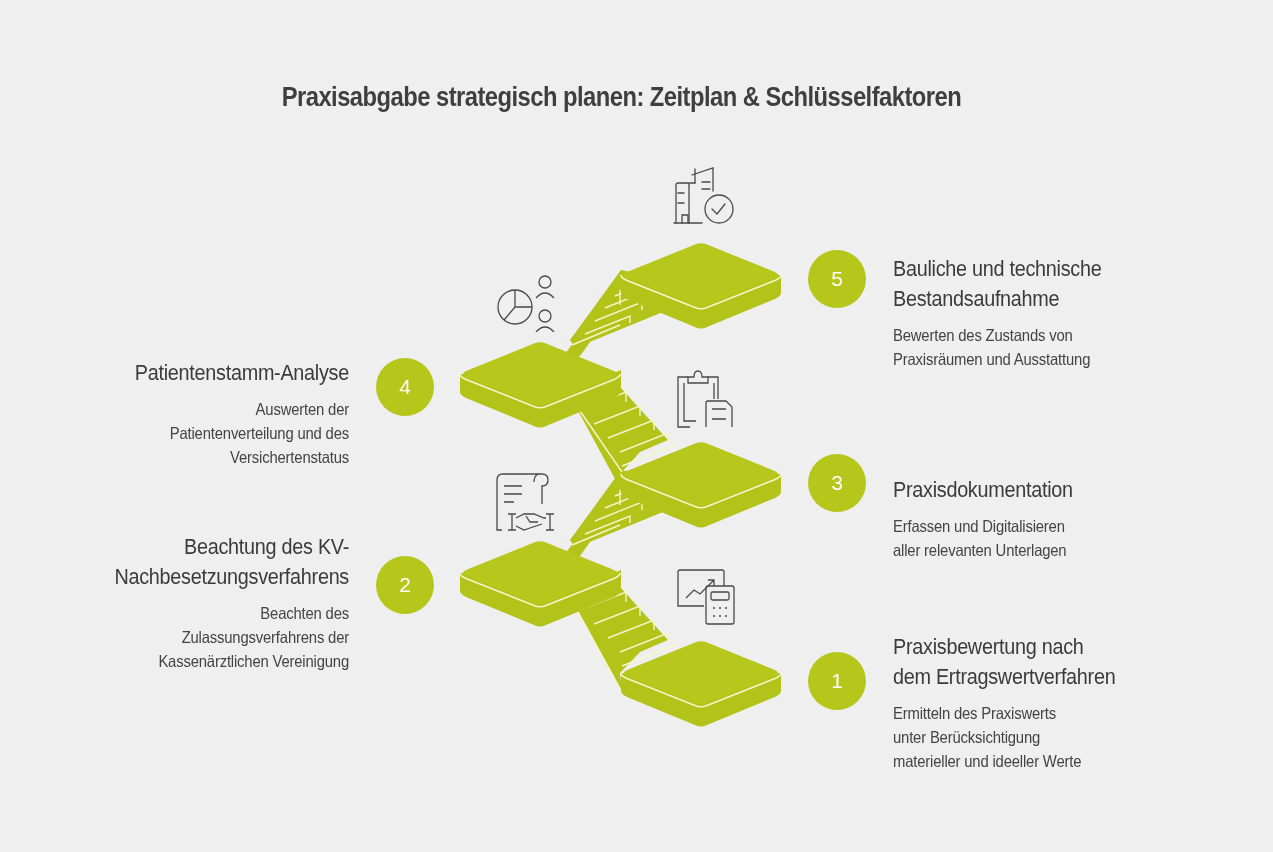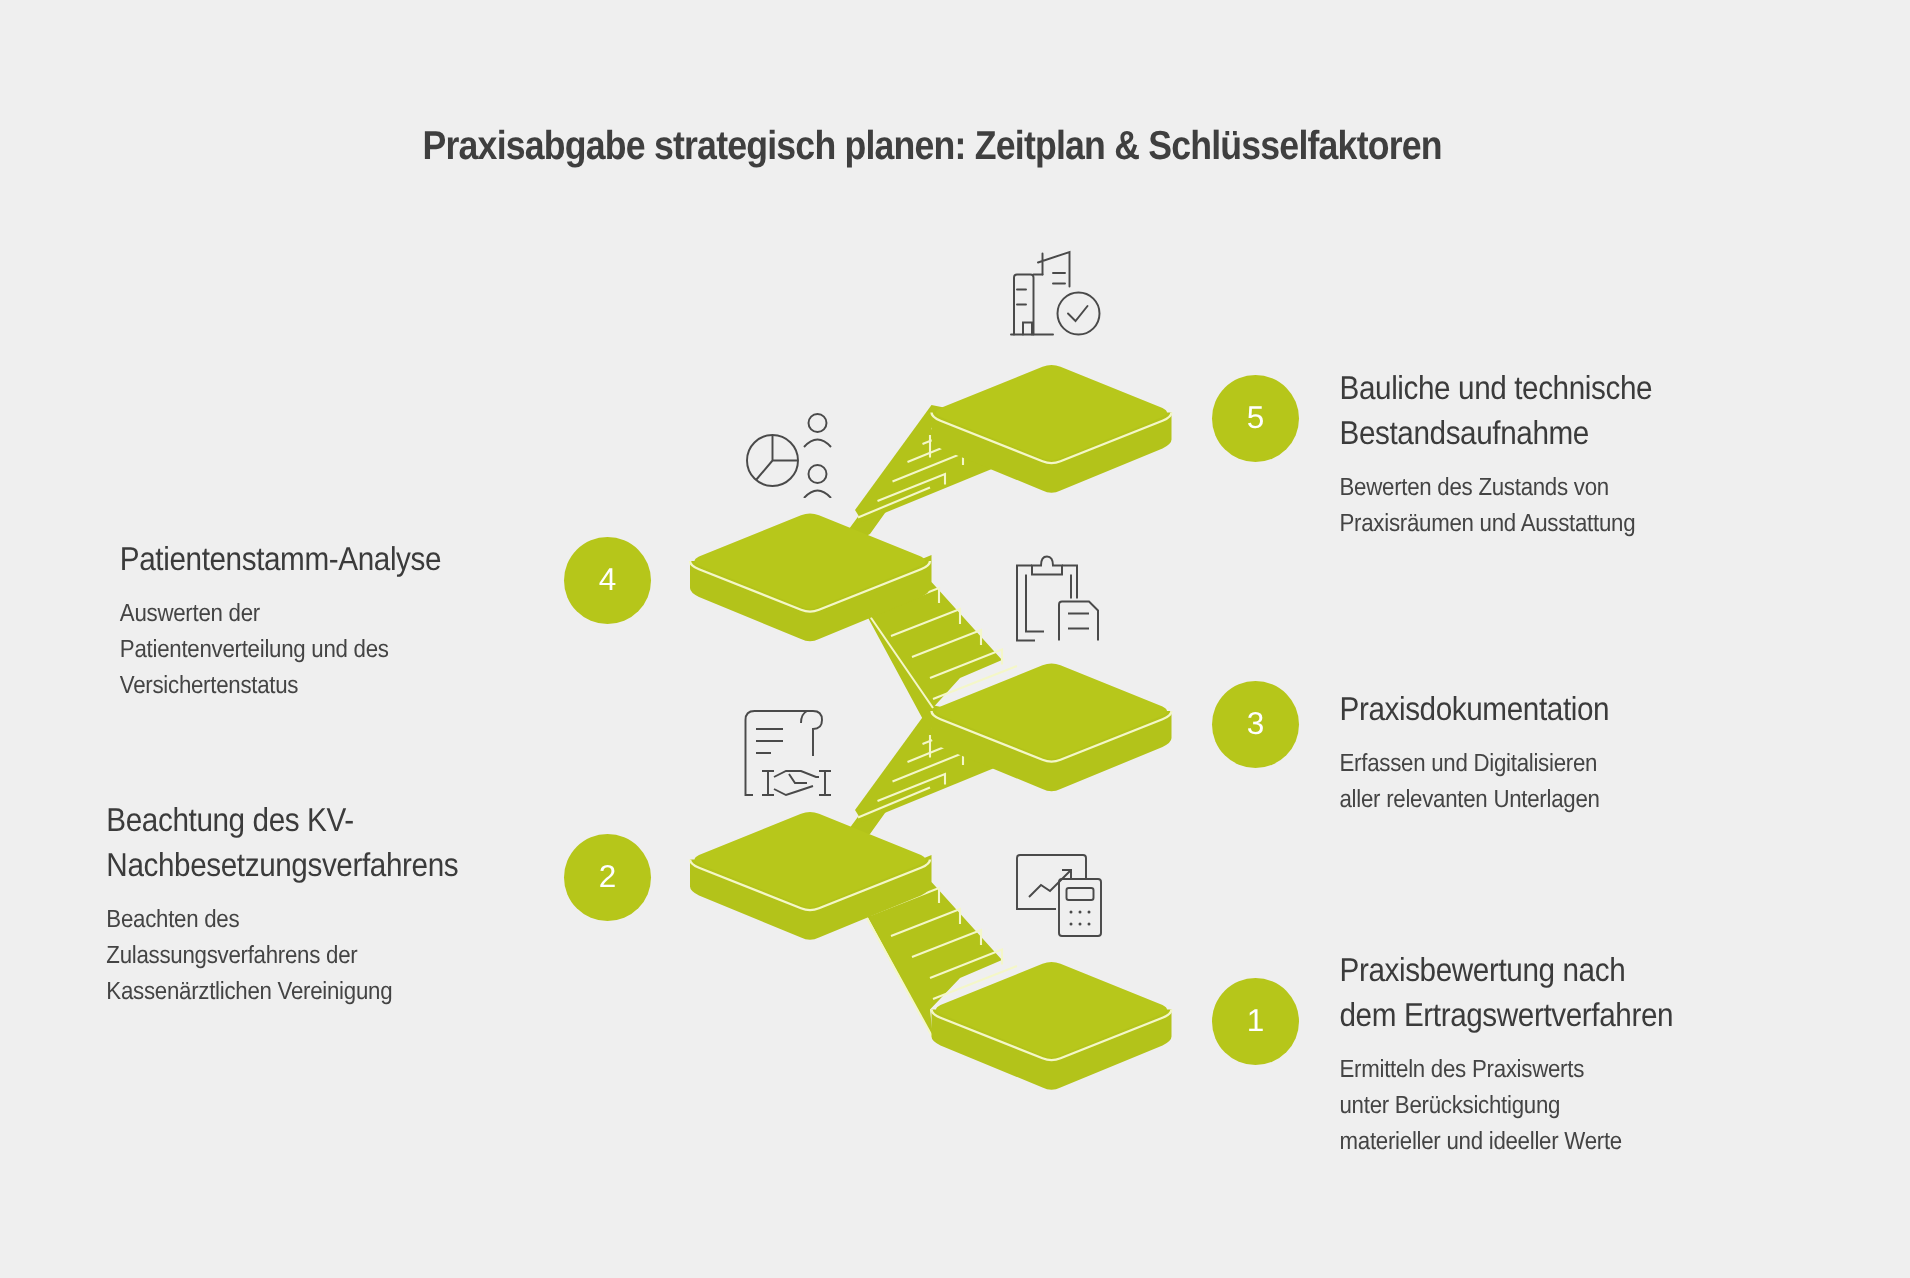--- a/index.html
+++ b/index.html
@@ -23,21 +23,21 @@
   .step-text { position: absolute; }
   .step-text .h {
     font-size: 22px; line-height: 30px; color: #3b3b3b;
     letter-spacing: -0.3px; transform: scaleX(0.9);
   }
   .step-text .d {
     font-size: 16.5px; line-height: 24px; color: #444;
     margin-top: 9px; letter-spacing: -0.2px; transform: scaleX(0.9);
   }
   .right .h, .right .d { transform-origin: 0 0; }
-  .left { text-align: left; }
+  .left { text-align: right; }
   .left .h, .left .d { transform-origin: 100% 0; }
   .icon { position: absolute; }
 </style>
 </head>
 <body>
 
 <div class="title">Praxisabgabe strategisch planen: Zeitplan &amp; Schlüsselfaktoren</div>
 
 <svg class="stairs" width="1273" height="852" viewBox="0 0 1273 852">
   <defs>
@@ -179,21 +179,21 @@
       <circle cx="52" cy="50" r="1"></circle>
   </g>
 </svg>
 
 <div class="badge" style="left:808px;top:250px">5</div>
 <div class="badge" style="left:376px;top:358px">4</div>
 <div class="badge" style="left:808px;top:454px">3</div>
 <div class="badge" style="left:376px;top:556px">2</div>
 <div class="badge" style="left:808px;top:652px">1</div>
 
-<div class="step-text right" style="left:893px;top:244px;width:300px">
+<div class="step-text right" style="left:893px;top:254px;width:300px">
   <div class="h">
     <div>Bauliche und technische</div>
     <div>Bestandsaufnahme</div>
   </div>
   <div class="d">
     <div>Bewerten des Zustands von</div>
     <div>Praxisräumen und Ausstattung</div>
   </div>
 </div>
 
@@ -201,21 +201,21 @@
   <div class="h">
     <div>Patientenstamm-Analyse</div>
   </div>
   <div class="d">
     <div>Auswerten der</div>
     <div>Patientenverteilung und des</div>
     <div>Versichertenstatus</div>
   </div>
 </div>
 
-<div class="step-text right" style="left:893px;top:458px;width:300px">
+<div class="step-text right" style="left:893px;top:475px;width:300px">
   <div class="h">
     <div>Praxisdokumentation</div>
   </div>
   <div class="d">
     <div>Erfassen und Digitalisieren</div>
     <div>aller relevanten Unterlagen</div>
   </div>
 </div>
 
 <div class="step-text left" style="left:40px;top:532px;width:309px">

